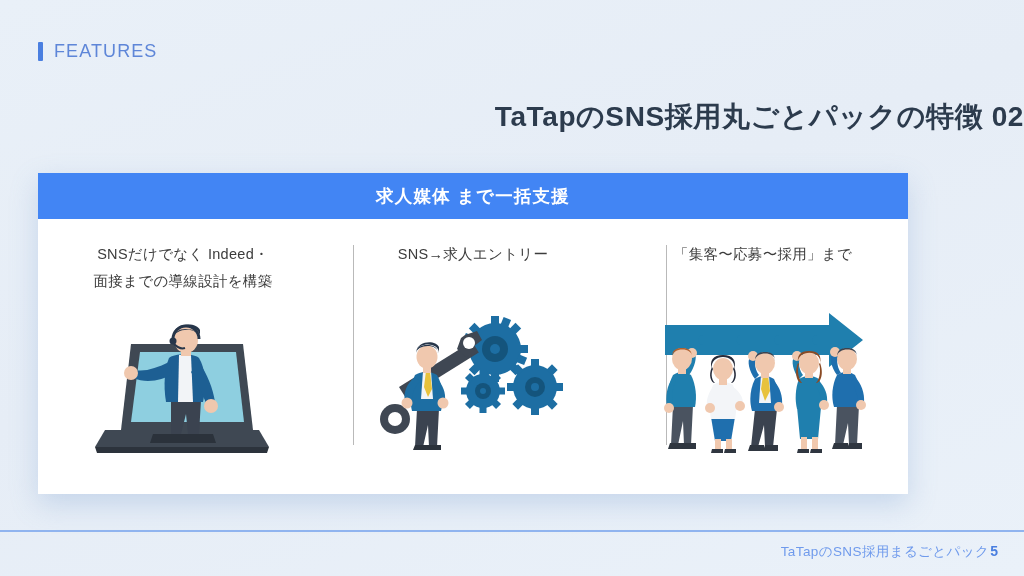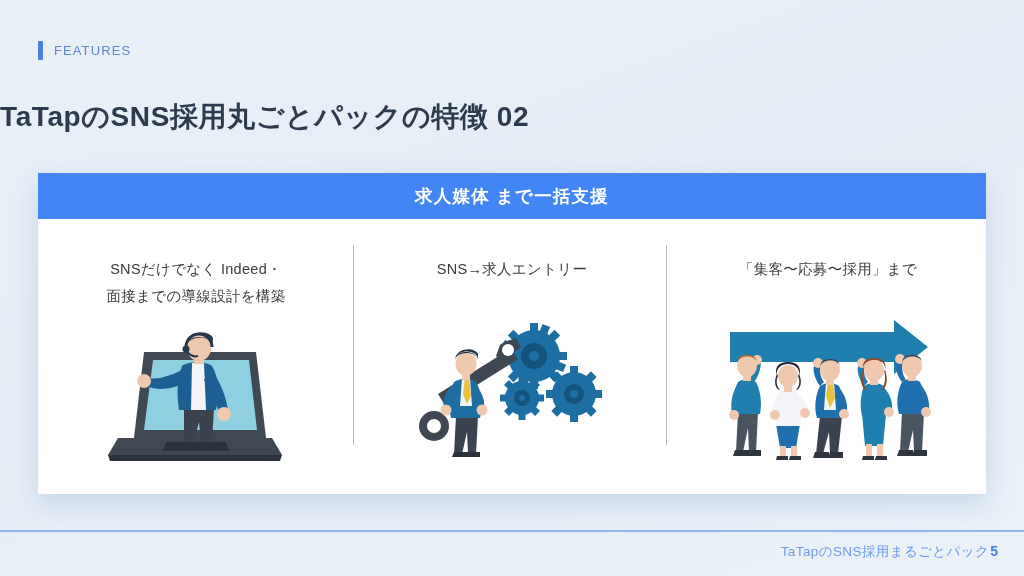--- a/index.html
+++ b/index.html
@@ -30,45 +30,45 @@
     align-items: center;
     gap: 11px;
   }
   .eyebrow-bar {
     width: 5px;
     height: 19px;
     background: #4a7fe0;
     border-radius: 1px;
   }
   .eyebrow-text {
-    font-size: 13px;
+    font-size: 18px;
     letter-spacing: 1.1px;
     color: #5e86d8;
     font-weight: 400;
   }
 
   
   .title {
     position: absolute;
     top: 98px;
     left: 0;
     width: 1024px;
-    text-align: left;
+    text-align: right;
     font-size: 28px;
     font-weight: bold;
     color: #2c3b4d;
     letter-spacing: 0.6px;
   }
 
   
   .card {
     position: absolute;
     left: 38px;
     top: 173px;
-    width: 948px;
+    width: 870px;
     height: 321px;
     background: #ffffff;
     box-shadow: 0 10px 26px rgba(120, 155, 205, 0.30);
   }
   .card-header {
     height: 46px;
     background: #4285f4;
     display: flex;
     align-items: center;
     justify-content: center;
@@ -83,21 +83,21 @@
   .columns {
     display: flex;
     height: 275px;
   }
   .column {
     flex: 1 1 0;
     position: relative;
     display: flex;
     flex-direction: column;
     align-items: center;
-    padding-top: 37px;
+    padding-top: 22px;
     box-sizing: border-box;
   }
   .col-divider {
     position: absolute;
     top: 72px;
     width: 1px;
     height: 200px;
     background: #b9b9b9;
   }
   .col-divider.d1 { left: 315px; }

